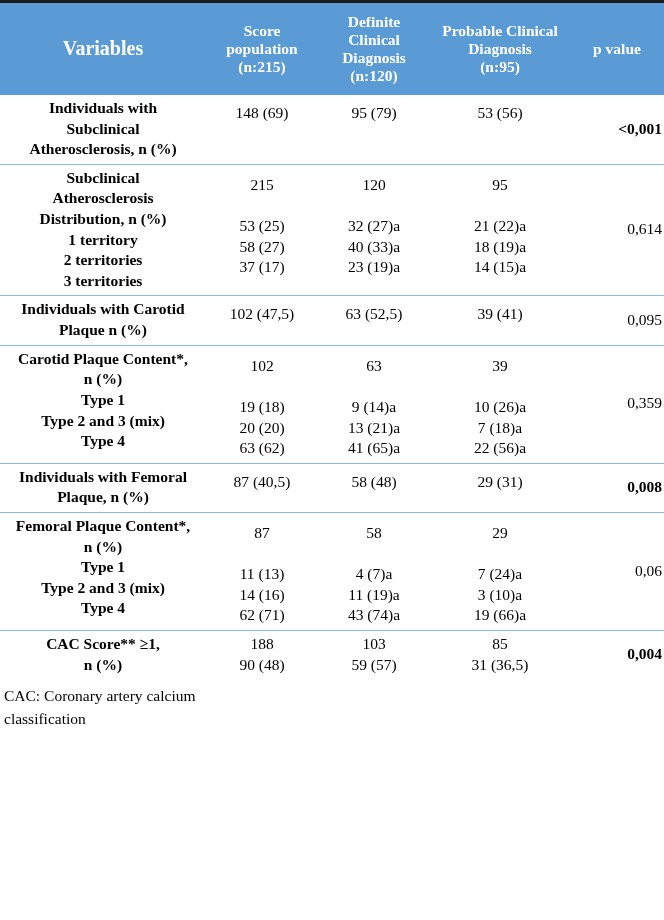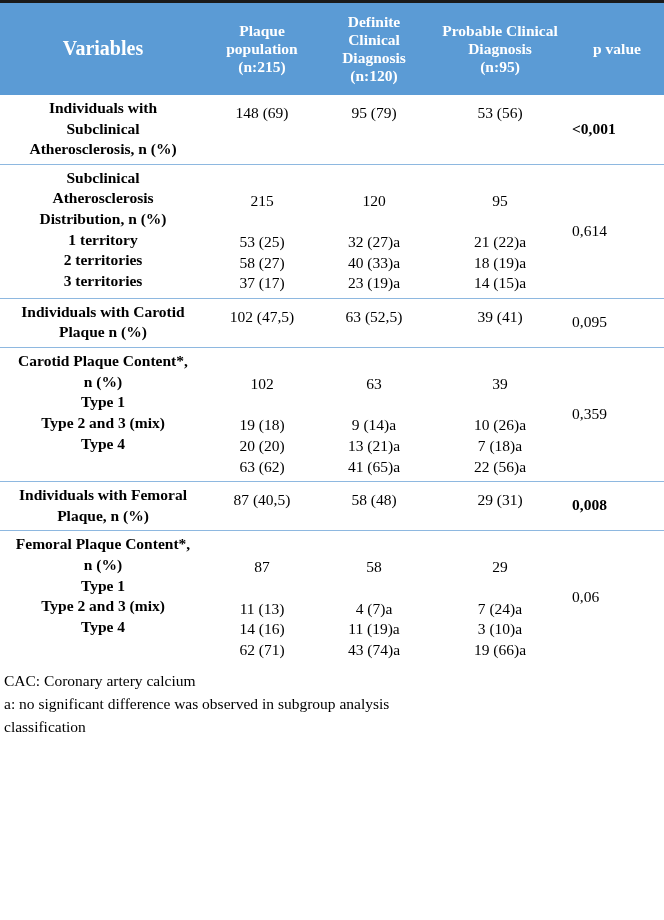--- a/index.html
+++ b/index.html
@@ -64,31 +64,31 @@
     font-weight: bold;
     text-align: center;
     padding-left: 4px;
     padding-right: 4px;
   }
   td.num {
     text-align: center;
     font-weight: normal;
   }
   td.pv {
-    text-align: left;
+    text-align: right;
     vertical-align: middle;
     font-weight: normal;
   }
   td.pv.bold { font-weight: bold; }
 
   .ln { display: block; white-space: nowrap; }
   .ln.blank { visibility: hidden; }
 
   
-  td.num.shift1 { padding-top: 26px; }
+  td.num.shift1 { padding-top: 10px; }
   td.num.mid    { padding-top: 8px; }
 
   .notes {
     padding: 6px 4px 2px 4px;
     font-size: 15.5px;
     line-height: 1.47;
     text-align: left;
   }
   .notes .nline { display: block; }
 </style>
@@ -106,21 +106,21 @@
         <col class="c-def">
         <col class="c-prob">
         <col class="c-p">
     </colgroup>
     <thead>
       <tr>
         <th class="h-var">
           <span class="ln">Variables</span>
         </th>
         <th>
-          <span class="ln">Plaque</span>
+          <span class="ln">Score</span>
           <span class="ln">population</span>
           <span class="ln">(n:215)</span>
         </th>
         <th>
           <span class="ln">Definite</span>
           <span class="ln">Clinical</span>
           <span class="ln">Diagnosis</span>
           <span class="ln">(n:120)</span>
         </th>
         <th>
@@ -270,23 +270,41 @@
           </td>
           <td class="num shift1">
             <span class="ln">29</span>
             <span class="ln blank">&nbsp;</span>
             <span class="ln">7 (24)a</span>
             <span class="ln">3 (10)a</span>
             <span class="ln">19 (66)a</span>
           </td>
           <td class="pv">0,06</td>
         </tr>
+        <tr>
+          <td class="lab">
+            <span class="ln">CAC Score** ≥1,</span>
+            <span class="ln">n (%)</span>
+          </td>
+          <td class="num ">
+            <span class="ln">188</span>
+            <span class="ln">90 (48)</span>
+          </td>
+          <td class="num ">
+            <span class="ln">103</span>
+            <span class="ln">59 (57)</span>
+          </td>
+          <td class="num ">
+            <span class="ln">85</span>
+            <span class="ln">31 (36,5)</span>
+          </td>
+          <td class="pv bold">0,004</td>
+        </tr>
       </tbody>
   </table>
 
   <div class="notes">
     <span class="nline">CAC: Coronary artery calcium</span>
-    <span class="nline">a: no significant difference was observed in subgroup analysis</span>
     <span class="nline">classification</span>
 
   </div>
 
 </div>
 
 </body></html>

